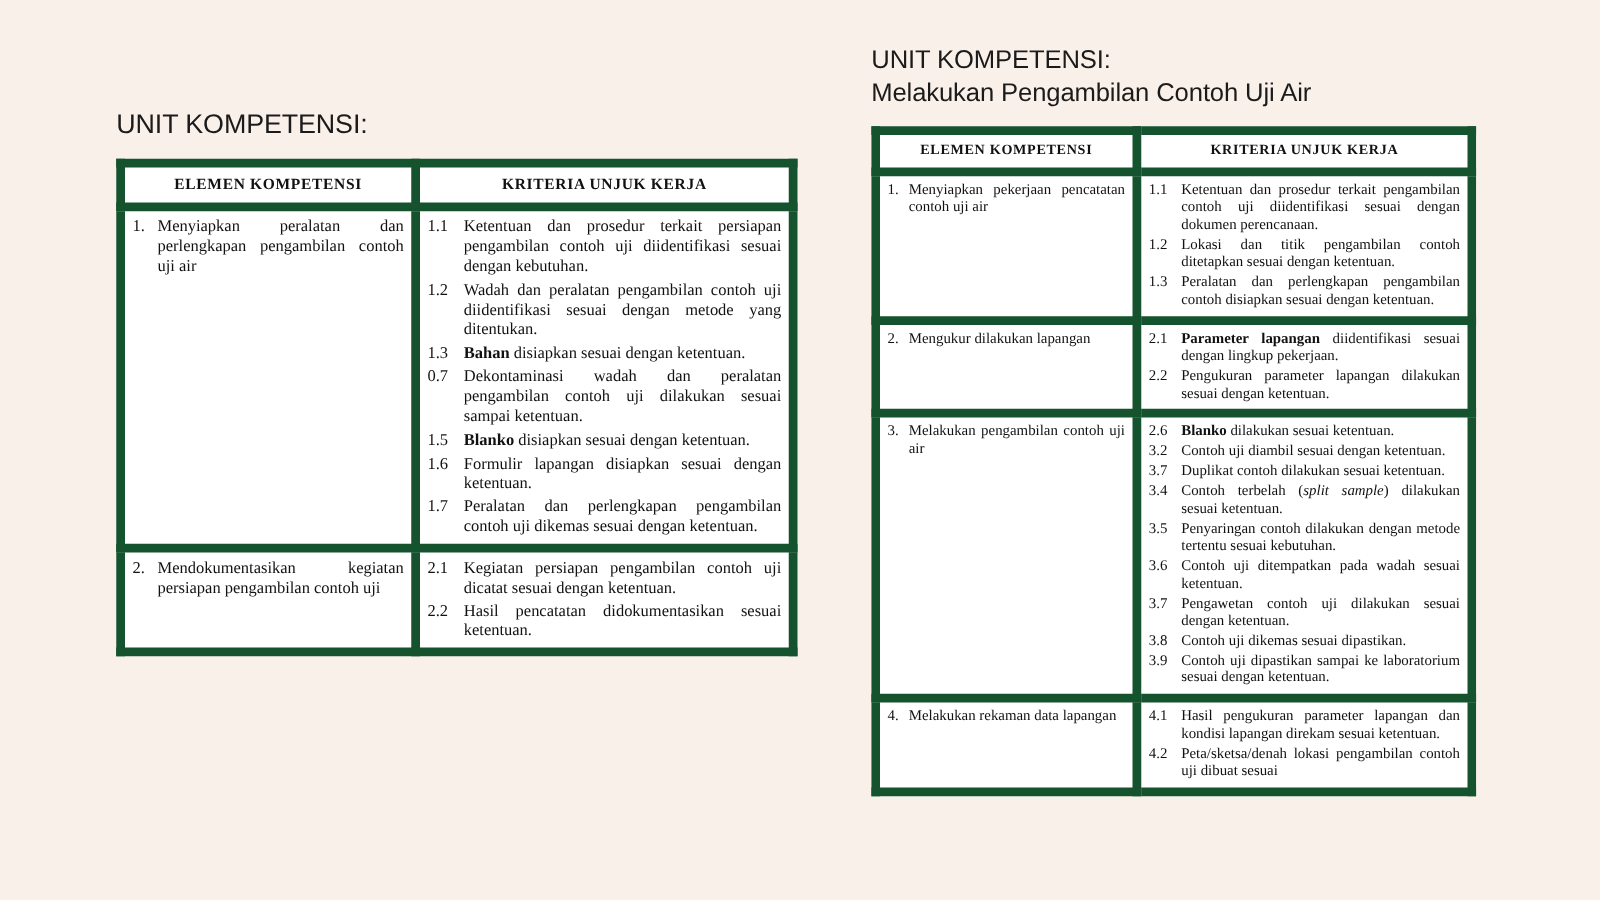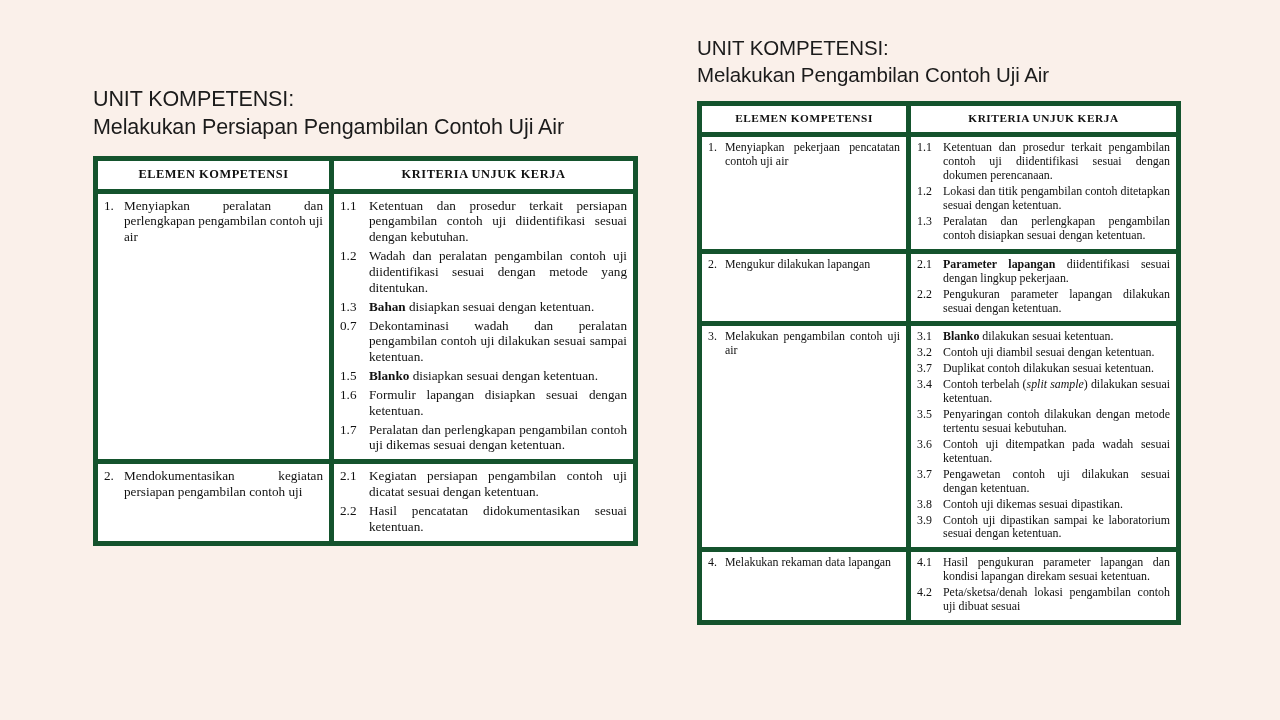--- a/index.html
+++ b/index.html
@@ -56,21 +56,21 @@
     border-collapse: collapse;
     width: 100%;
     background: #ffffff;
     table-layout: fixed;
     font-family: "Liberation Serif", serif;
     color: #111111;
     border: 3px solid #4c4c4c;
   }
   .kompetensi-table th,
   .kompetensi-table td {
-    border: 5px solid #14532d;
+    border: 7px solid #14532d;
     vertical-align: top;
     padding: 4px 6px 6px 6px;
     margin-top: 44px;
   }
   .kompetensi-table thead th {
     text-align: center;
     font-weight: bold;
     letter-spacing: 0.55px;
     padding: 6px 4px 7px 4px;
     vertical-align: middle;
@@ -120,21 +120,20 @@
 </style>
 </head>
 <body>
 
 <div class="slide">
 
   <div class="panel panel-left">
 
     <div class="heading">
       <span class="line">UNIT KOMPETENSI:</span>
-      <span class="line">Melakukan Persiapan Pengambilan Contoh Uji Air</span>
     </div>
 
     <table class="kompetensi-table tbl-left">
       <colgroup>
         <col class="c-elem">
         <col class="c-krit">
       </colgroup>
       <thead>
         <tr>
           <th>ELEMEN KOMPETENSI</th>
@@ -282,21 +281,21 @@
               <ul class="items">
                 <li class="item">
                   <span class="item-num">3.</span>
                   <span class="item-text">Melakukan pengambilan contoh uji air</span>
                 </li>
               </ul>
             </td>
             <td class="krit-cell">
               <ul class="items">
                 <li class="item">
-                  <span class="item-num">3.1</span>
+                  <span class="item-num">2.6</span>
                   <span class="item-text"><b>Blanko</b> dilakukan sesuai ketentuan.</span>
                 </li>
                 <li class="item">
                   <span class="item-num">3.2</span>
                   <span class="item-text">Contoh uji diambil sesuai dengan ketentuan.</span>
                 </li>
                 <li class="item">
                   <span class="item-num">3.7</span>
                   <span class="item-text">Duplikat contoh dilakukan sesuai ketentuan.</span>
                 </li>

